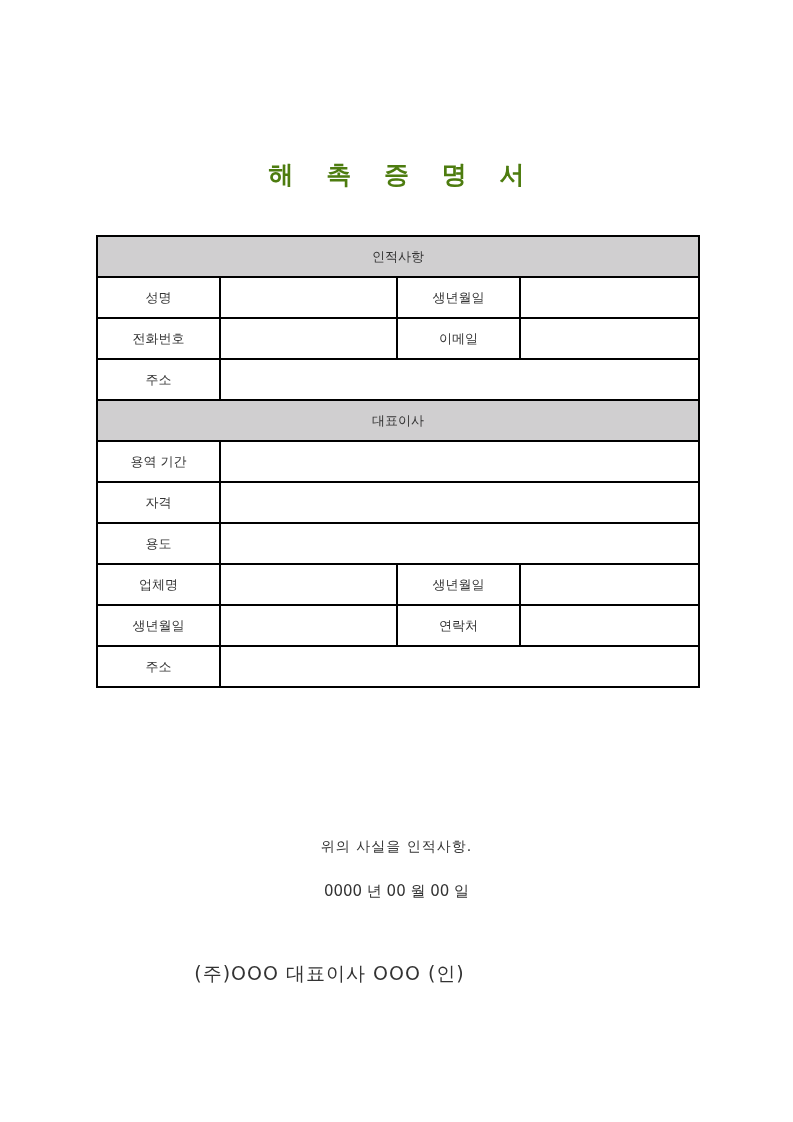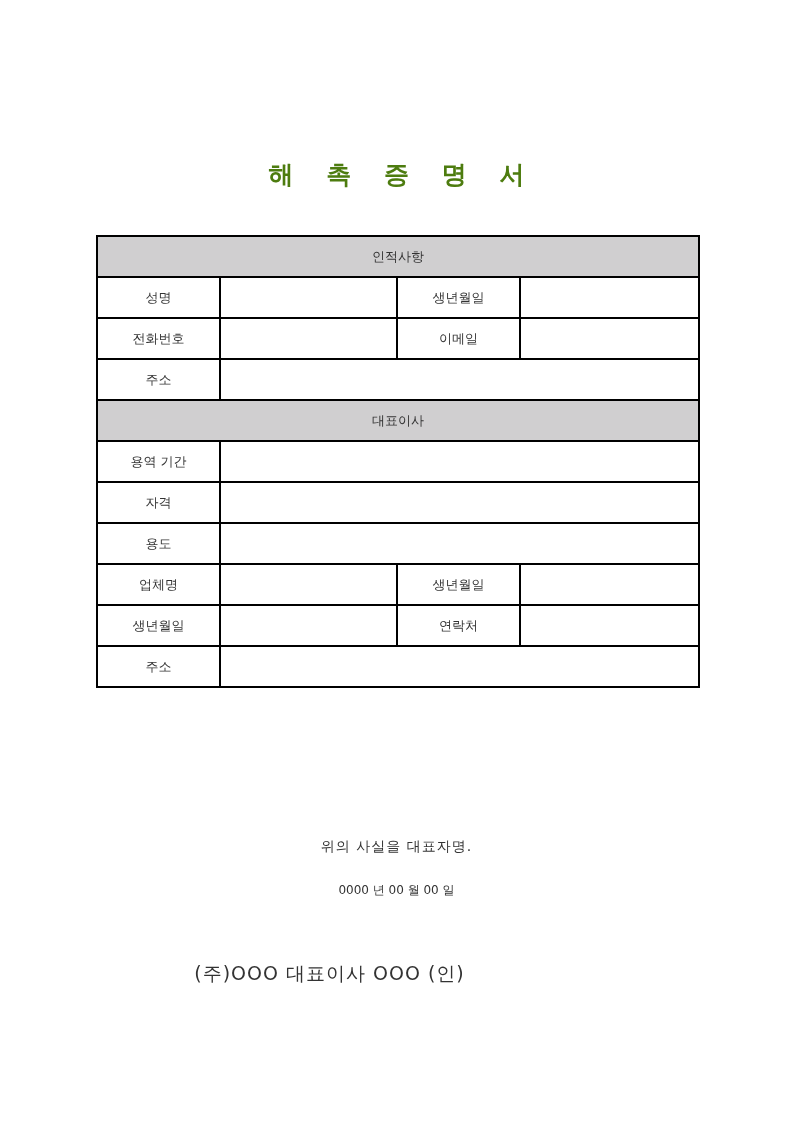--- a/index.html
+++ b/index.html
@@ -66,21 +66,21 @@
       font-size: 14px;
       letter-spacing: 1px;
       color: #333333;
     }
     .date {
       position: absolute;
       top: 882px;
       left: 0;
       width: 793px;
       text-align: center;
-      font-size: 12px;
+      font-size: 15px;
       color: #333333;
     }
     .signature {
       position: absolute;
       top: 961px;
       left: 0;
       width: 659px;
       text-align: center;
       font-size: 19px;
       letter-spacing: 1px;
@@ -175,15 +175,15 @@
     </tr>
     <tr>
       <td>주소</td>
       <td colspan="3">
           <span class="field"></span>
         </td>
     </tr>
   </tbody>
 </table>
 
-<div class="statement">위의 사실을 대표자명.</div>
+<div class="statement">위의 사실을 인적사항.</div>
 <div class="date">0000 년 00 월 00 일</div>
 <div class="signature">(주)OOO 대표이사 OOO (인)</div>
 
 </body></html>

